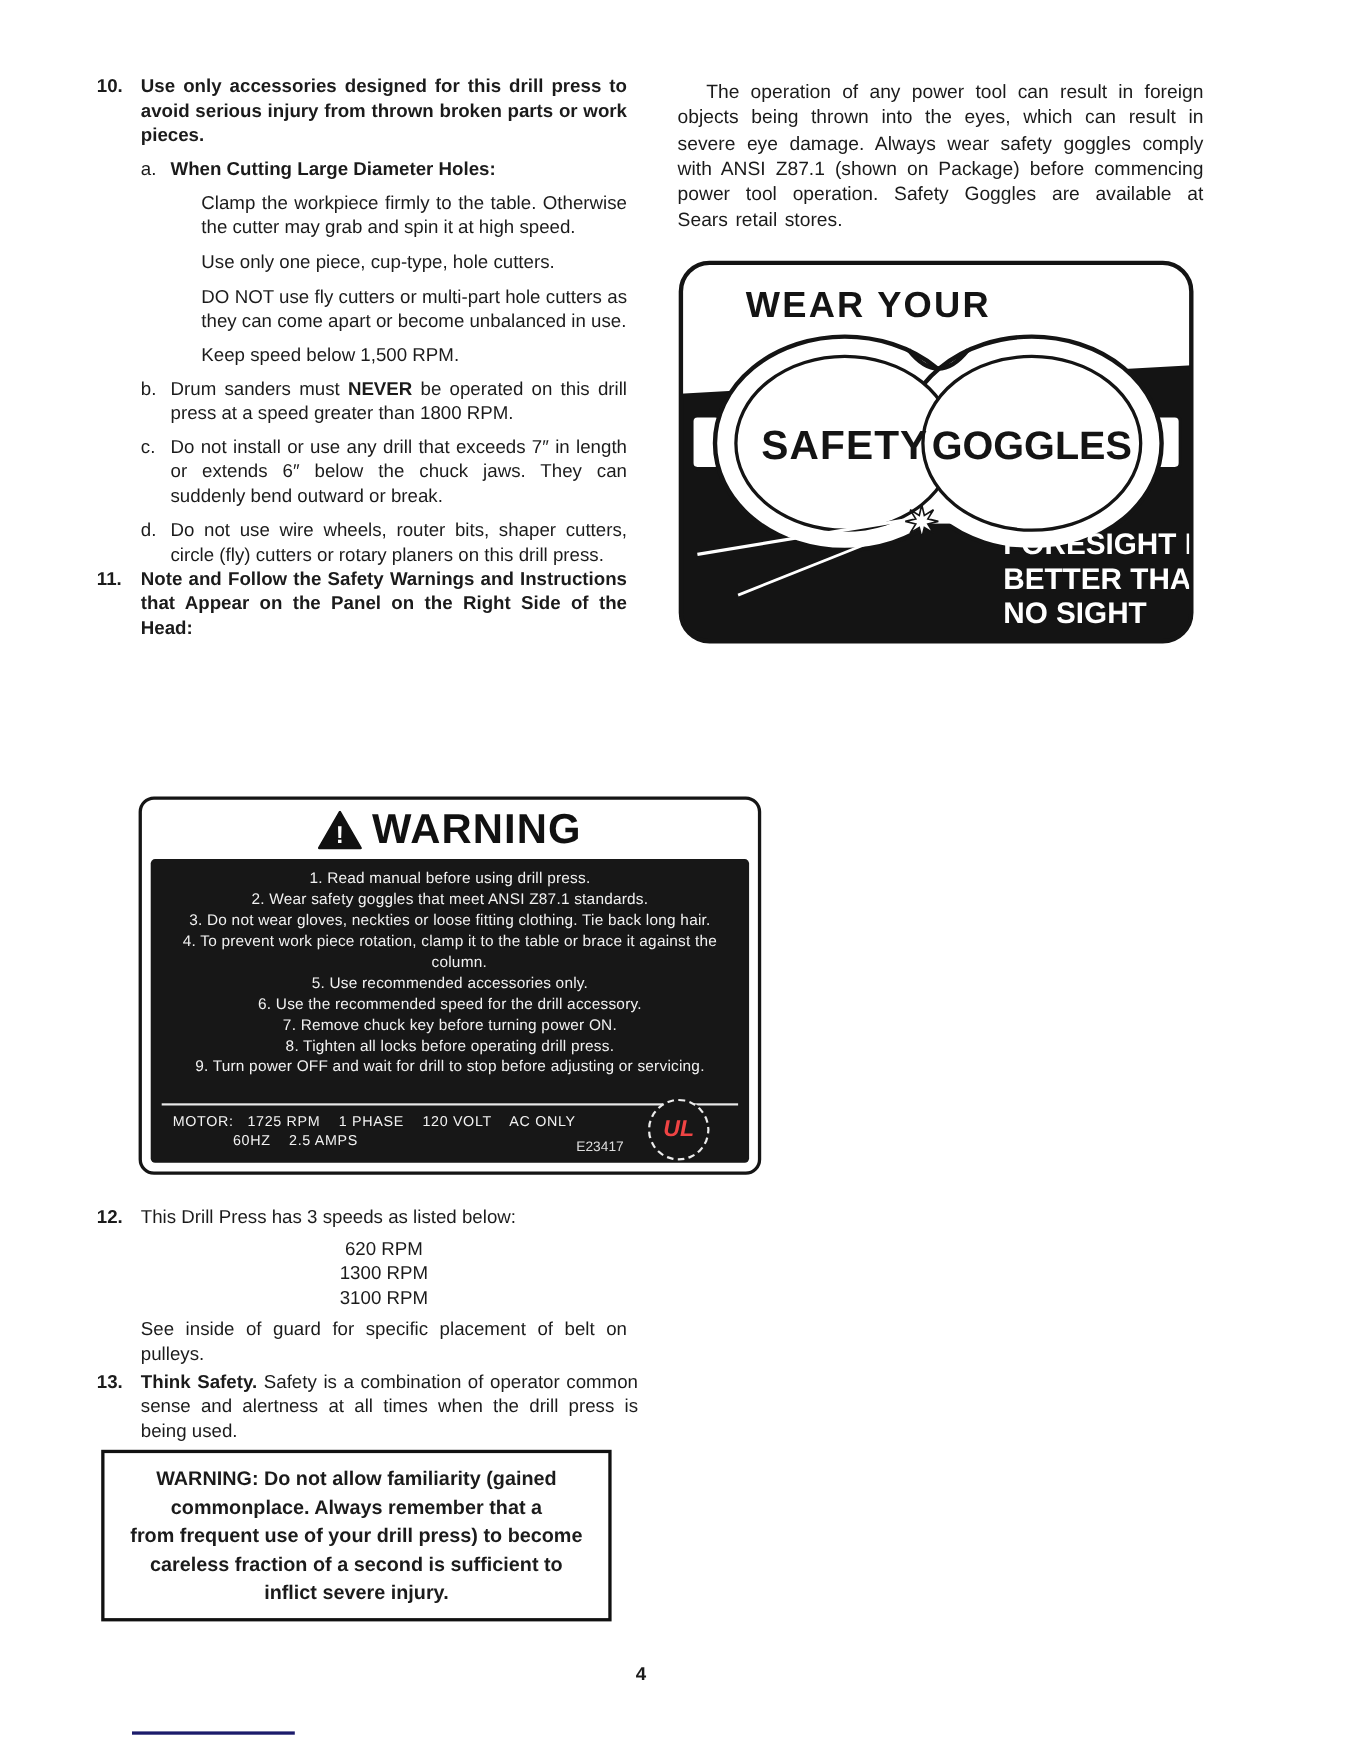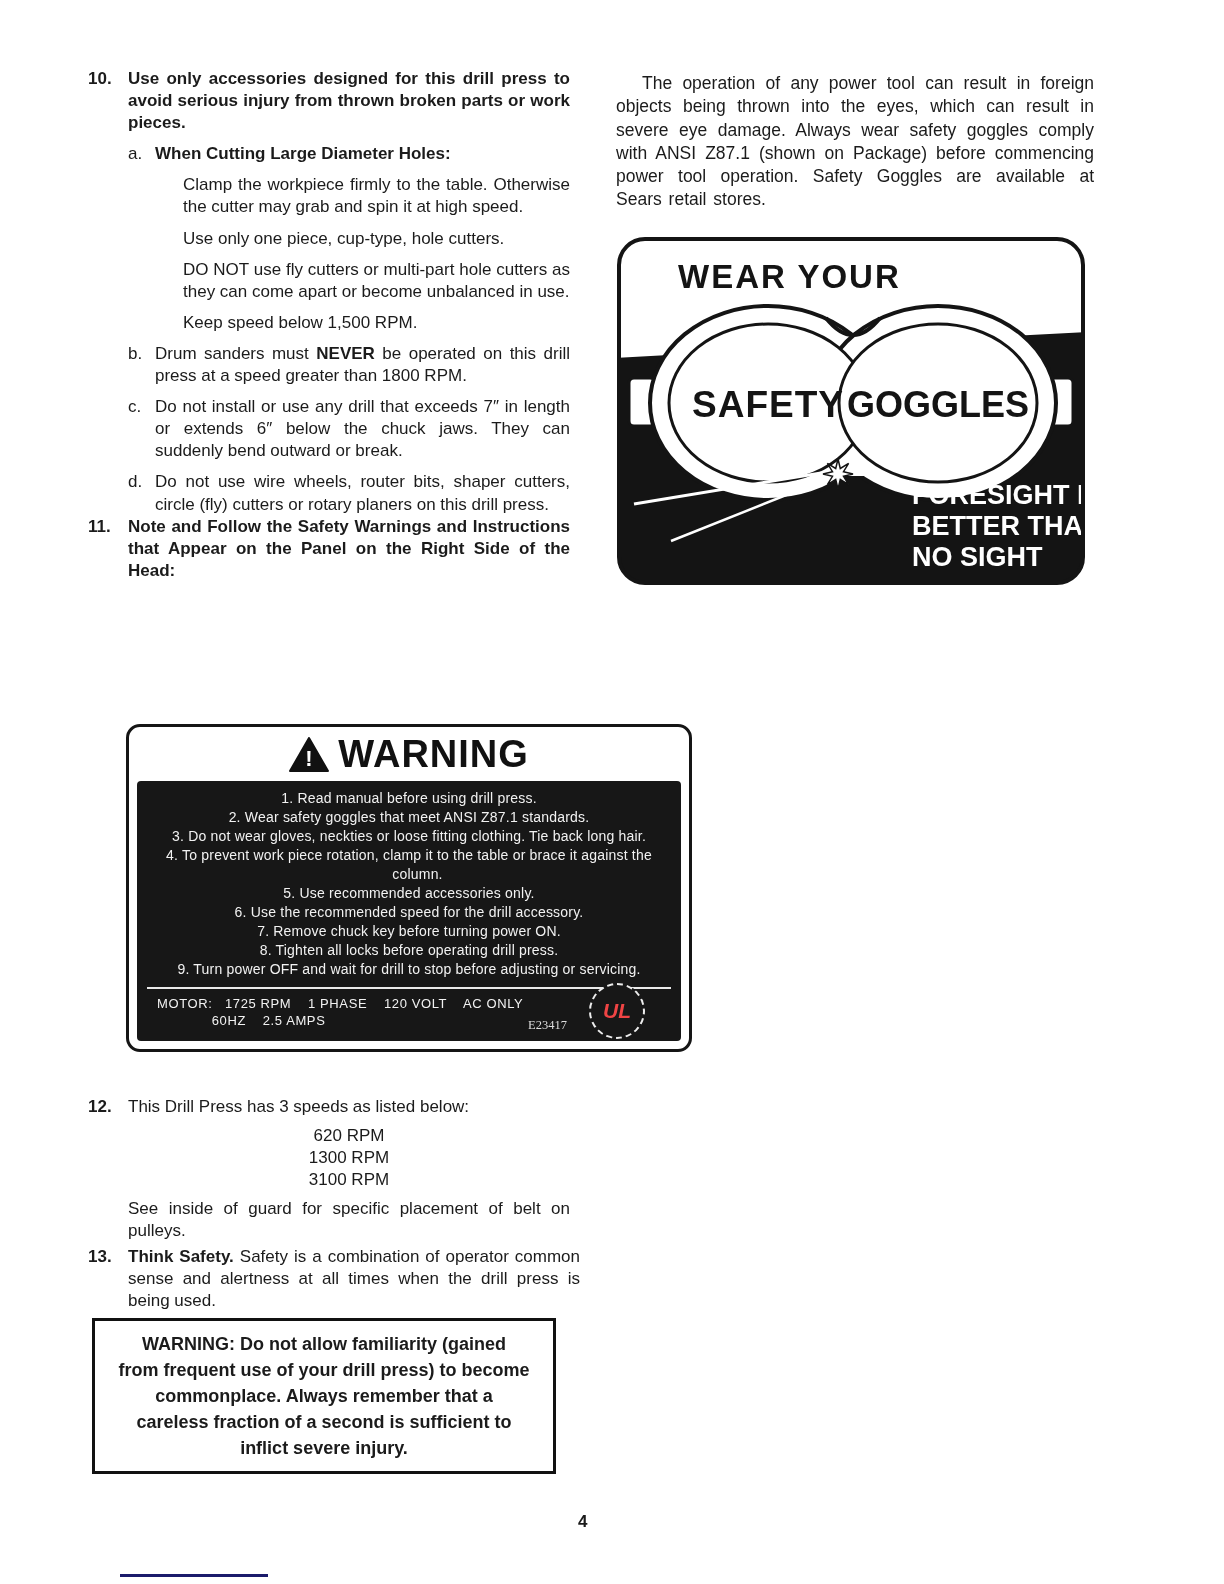--- a/index.html
+++ b/index.html
@@ -27,22 +27,22 @@
   .goggles-wrap { position:absolute; left:616px; top:236px; width:470px; height:350px; }
   
   .label {
     position:absolute; left:126px; top:724px; width:566px; box-sizing:border-box;
     border:3px solid #151515; border-radius:14px; background:#fff; padding:4px 8px 8px;
   }
   .label-title { display:flex; justify-content:center; align-items:center; gap:9px; padding:2px 0 5px; }
   .label-title .word { font-size:38px; font-weight:800; letter-spacing:1px; color:#111; }
   .panel { background:#171717; color:#f2f2f2; border-radius:4px; padding:8px 10px 6px; position:relative; }
   .rule { font-size:14px; line-height:19px; padding-left:17px; text-indent:-17px; letter-spacing:0.2px;text-align:center; }
-  .motor { border-top:2px solid #e9e9e9; margin-top:8px; padding:6px 0 6px 10px; font-size:13px; line-height:17px; white-space:pre; letter-spacing:0.6px; }
-  .code { position:absolute; right:114px; bottom:8px; font-size:12.5px; color:#dedede;font-family:Liberation Serif, serif; }
+  .motor { border-top:2px solid #e9e9e9; margin-top:24px; padding:6px 0 6px 10px; font-size:13px; line-height:17px; white-space:pre; letter-spacing:0.6px; }
+  .code { position:absolute; right:114px; bottom:8px; font-size:12.5px; color:#dedede; }
   .ul-seal {
     position:absolute; right:36px; bottom:2px; width:56px; height:56px; box-sizing:border-box;
     border:2px dashed #ededed; border-radius:50%; background:#171717;
     display:flex; align-items:center; justify-content:center;
     font-weight:bold; font-style:italic; font-size:21px; color:#ef4444;
   }
   
   .block12 { position:absolute; left:88px; top:1096px; width:482px; font-size:17px; line-height:1.3; }
   .speeds { text-align:center; margin:7px 0 7px 0; }
   .speeds div { line-height:22px; }
@@ -188,22 +188,22 @@
 
   <div class="block13">
     <div class="num-item">
       <div class="num-cell">13.</div>
       <div class="j"><span class="bold">Think Safety.</span><span> Safety is a combination of operator common sense and alertness at all times when the drill press is being used.</span></div>
     </div>
   </div>
 
   <div class="warn-box">
     <div>WARNING: Do not allow familiarity (gained</div>
+    <div>commonplace. Always remember that a</div>
     <div>from frequent use of your drill press) to become</div>
-    <div>commonplace. Always remember that a</div>
     <div>careless fraction of a second is sufficient to</div>
     <div>inflict severe injury.</div>
   </div>
 
   <div class="page-num">4</div>
   <div class="bottom-rule"></div>
 
 </div>
 
 </body></html>

